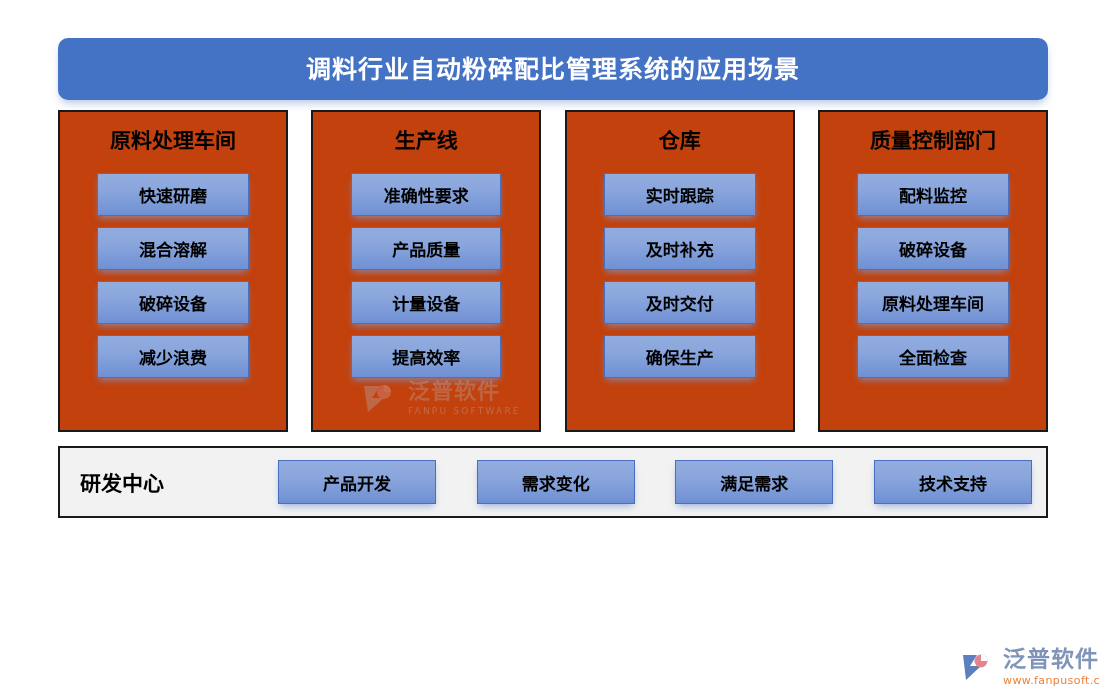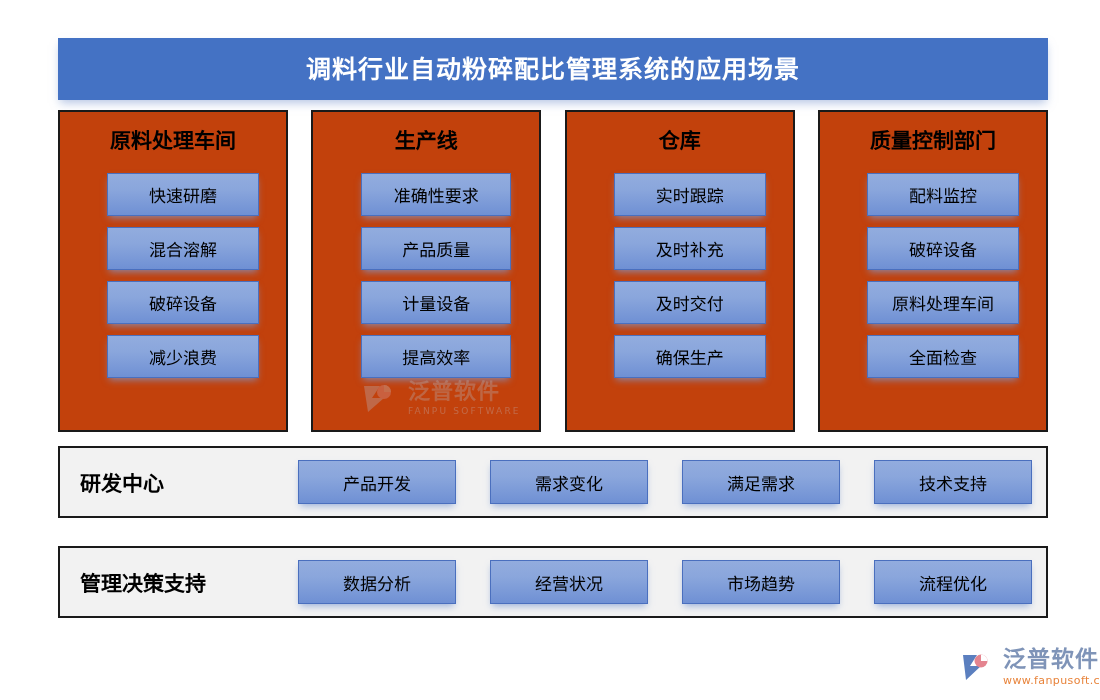--- a/index.html
+++ b/index.html
@@ -15,21 +15,21 @@
     position:absolute;left:0;top:0;width:1100px;height:700px;
     overflow:hidden;
   }
 
   
   .title-bar{
     position:absolute;
     left:58px;top:38px;width:990px;height:62px;
     background:#4472c4;
     box-shadow:0 5px 9px -2px rgba(120,150,205,.55);
-    display:flex;align-items:center;justify-content:center;
+    display:flex;align-items:center;justify-content:center;border-radius:10px;
   }
   .title-bar .title-text{
     color:#ffffff;
     font-size:25px;
     font-weight:bold;
     letter-spacing:1px;
     line-height:1;
     white-space:nowrap;
   }
 
@@ -55,24 +55,23 @@
     align-items:center;
   }
 
   
   .chip{
     background:linear-gradient(180deg,#92acde 0%,#8aa6dc 38%,#6f90d4 100%);
     border:1px solid #4a6fbe;
     box-sizing:border-box;
     display:flex;align-items:center;justify-content:center;
     color:#000000;
-    font-weight:normal;
+    font-weight:bold;
     box-shadow:0 4px 7px -2px rgba(125,155,210,.75);
     white-space:nowrap;
-    margin-left:20px;
   }
   .col-chip{width:152px;height:43px;font-size:17px;}
   .col-panel:nth-child(2) .col-chip{width:150px;}
   .col-panel:nth-child(4) .col-chip{width:152px;}
 
   
   .band{
     position:absolute;left:58px;width:990px;height:72px;
     background:#f2f2f2;border:2px solid #1a1a1a;box-sizing:border-box;
     display:flex;align-items:center;
@@ -181,29 +180,20 @@
   <div class="band band-1">
     <div class="band-label">研发中心</div>
     <div class="band-items">
       <div class="chip band-chip">产品开发</div>
       <div class="chip band-chip">需求变化</div>
       <div class="chip band-chip">满足需求</div>
       <div class="chip band-chip">技术支持</div>
     </div>
   </div>
 
-  <div class="band band-2">
-    <div class="band-label">管理决策支持</div>
-    <div class="band-items">
-      <div class="chip band-chip">数据分析</div>
-      <div class="chip band-chip">经营状况</div>
-      <div class="chip band-chip">市场趋势</div>
-      <div class="chip band-chip">流程优化</div>
-    </div>
-  </div>
 
   <div class="footer-logo">
     <svg class="fl-mark" viewBox="0 0 34 32">
       <path d="M1 4 L15 4 L8 15 L19 15 L4 29 Z" fill="#5b7fbf"></path>
       <circle cx="19" cy="10" r="6.5" fill="#e4848f"></circle>
       <path d="M19 3.5 A6.5 6.5 0 0 1 25.5 10 L19 10 Z" fill="#ffffff"></path>
     </svg>
     <div class="fl-txt">
       <span class="fl-cn">泛普软件</span>
       <span class="fl-en">www.fanpusoft.com</span>

